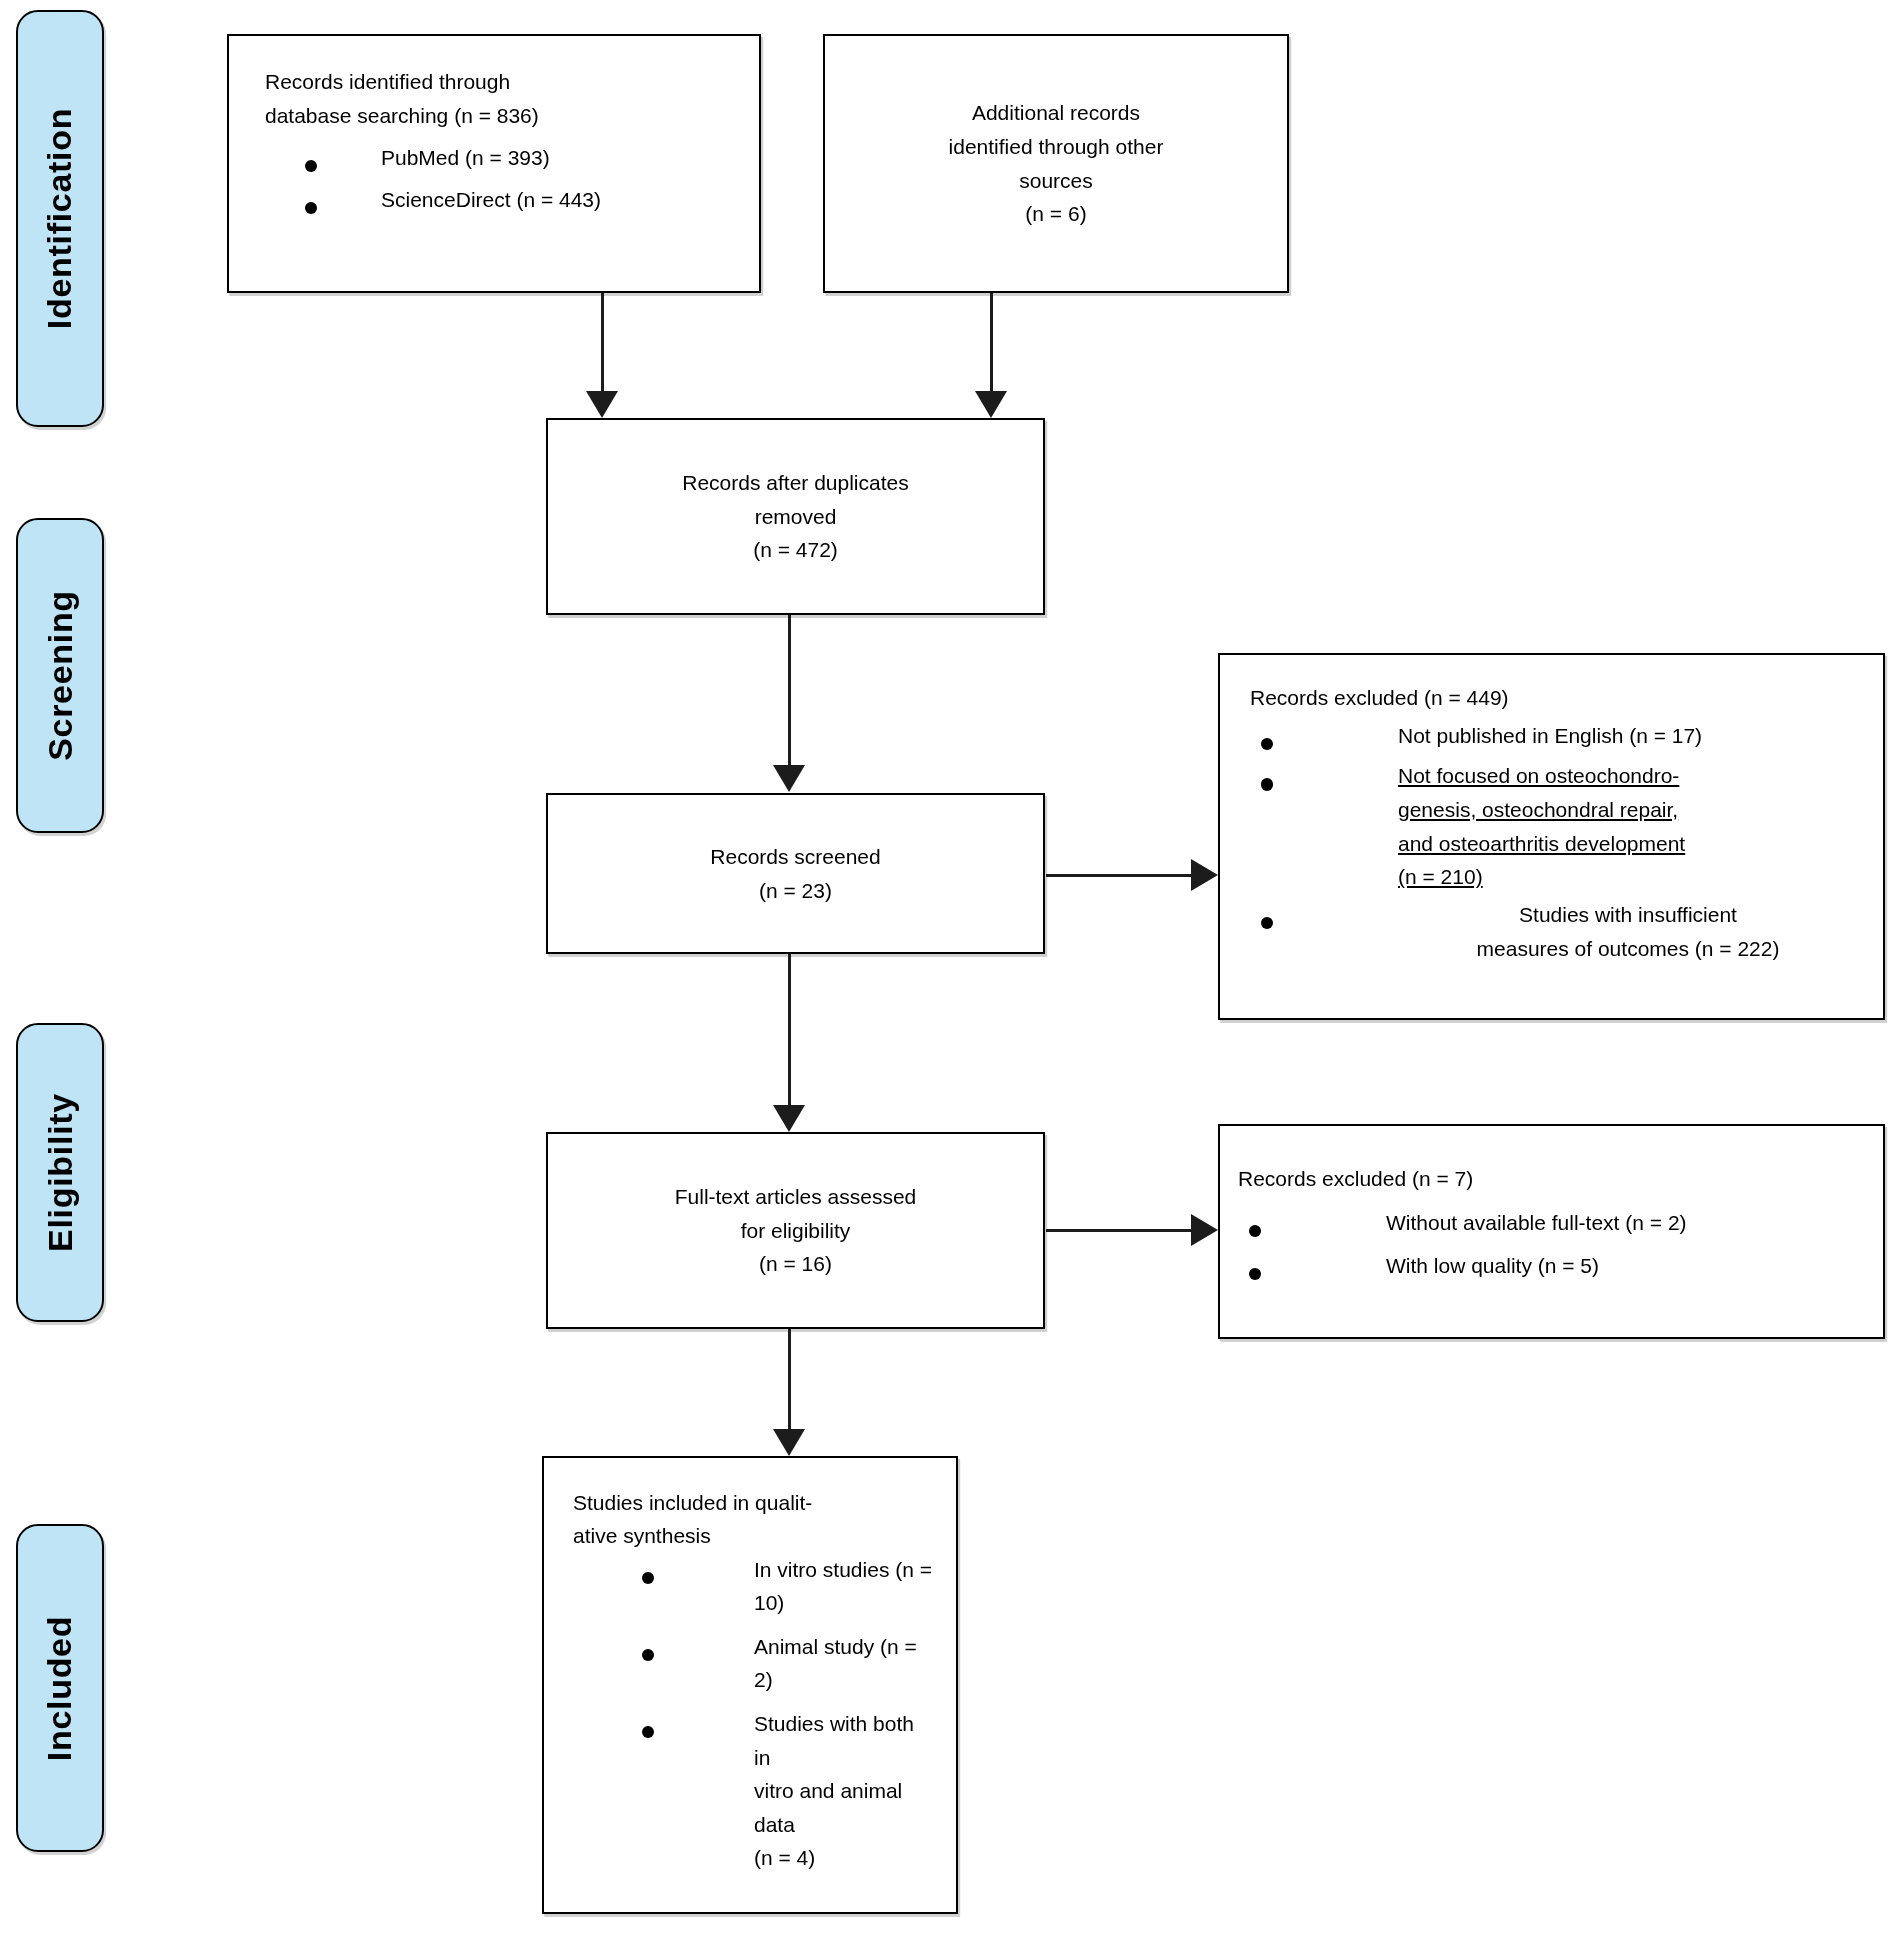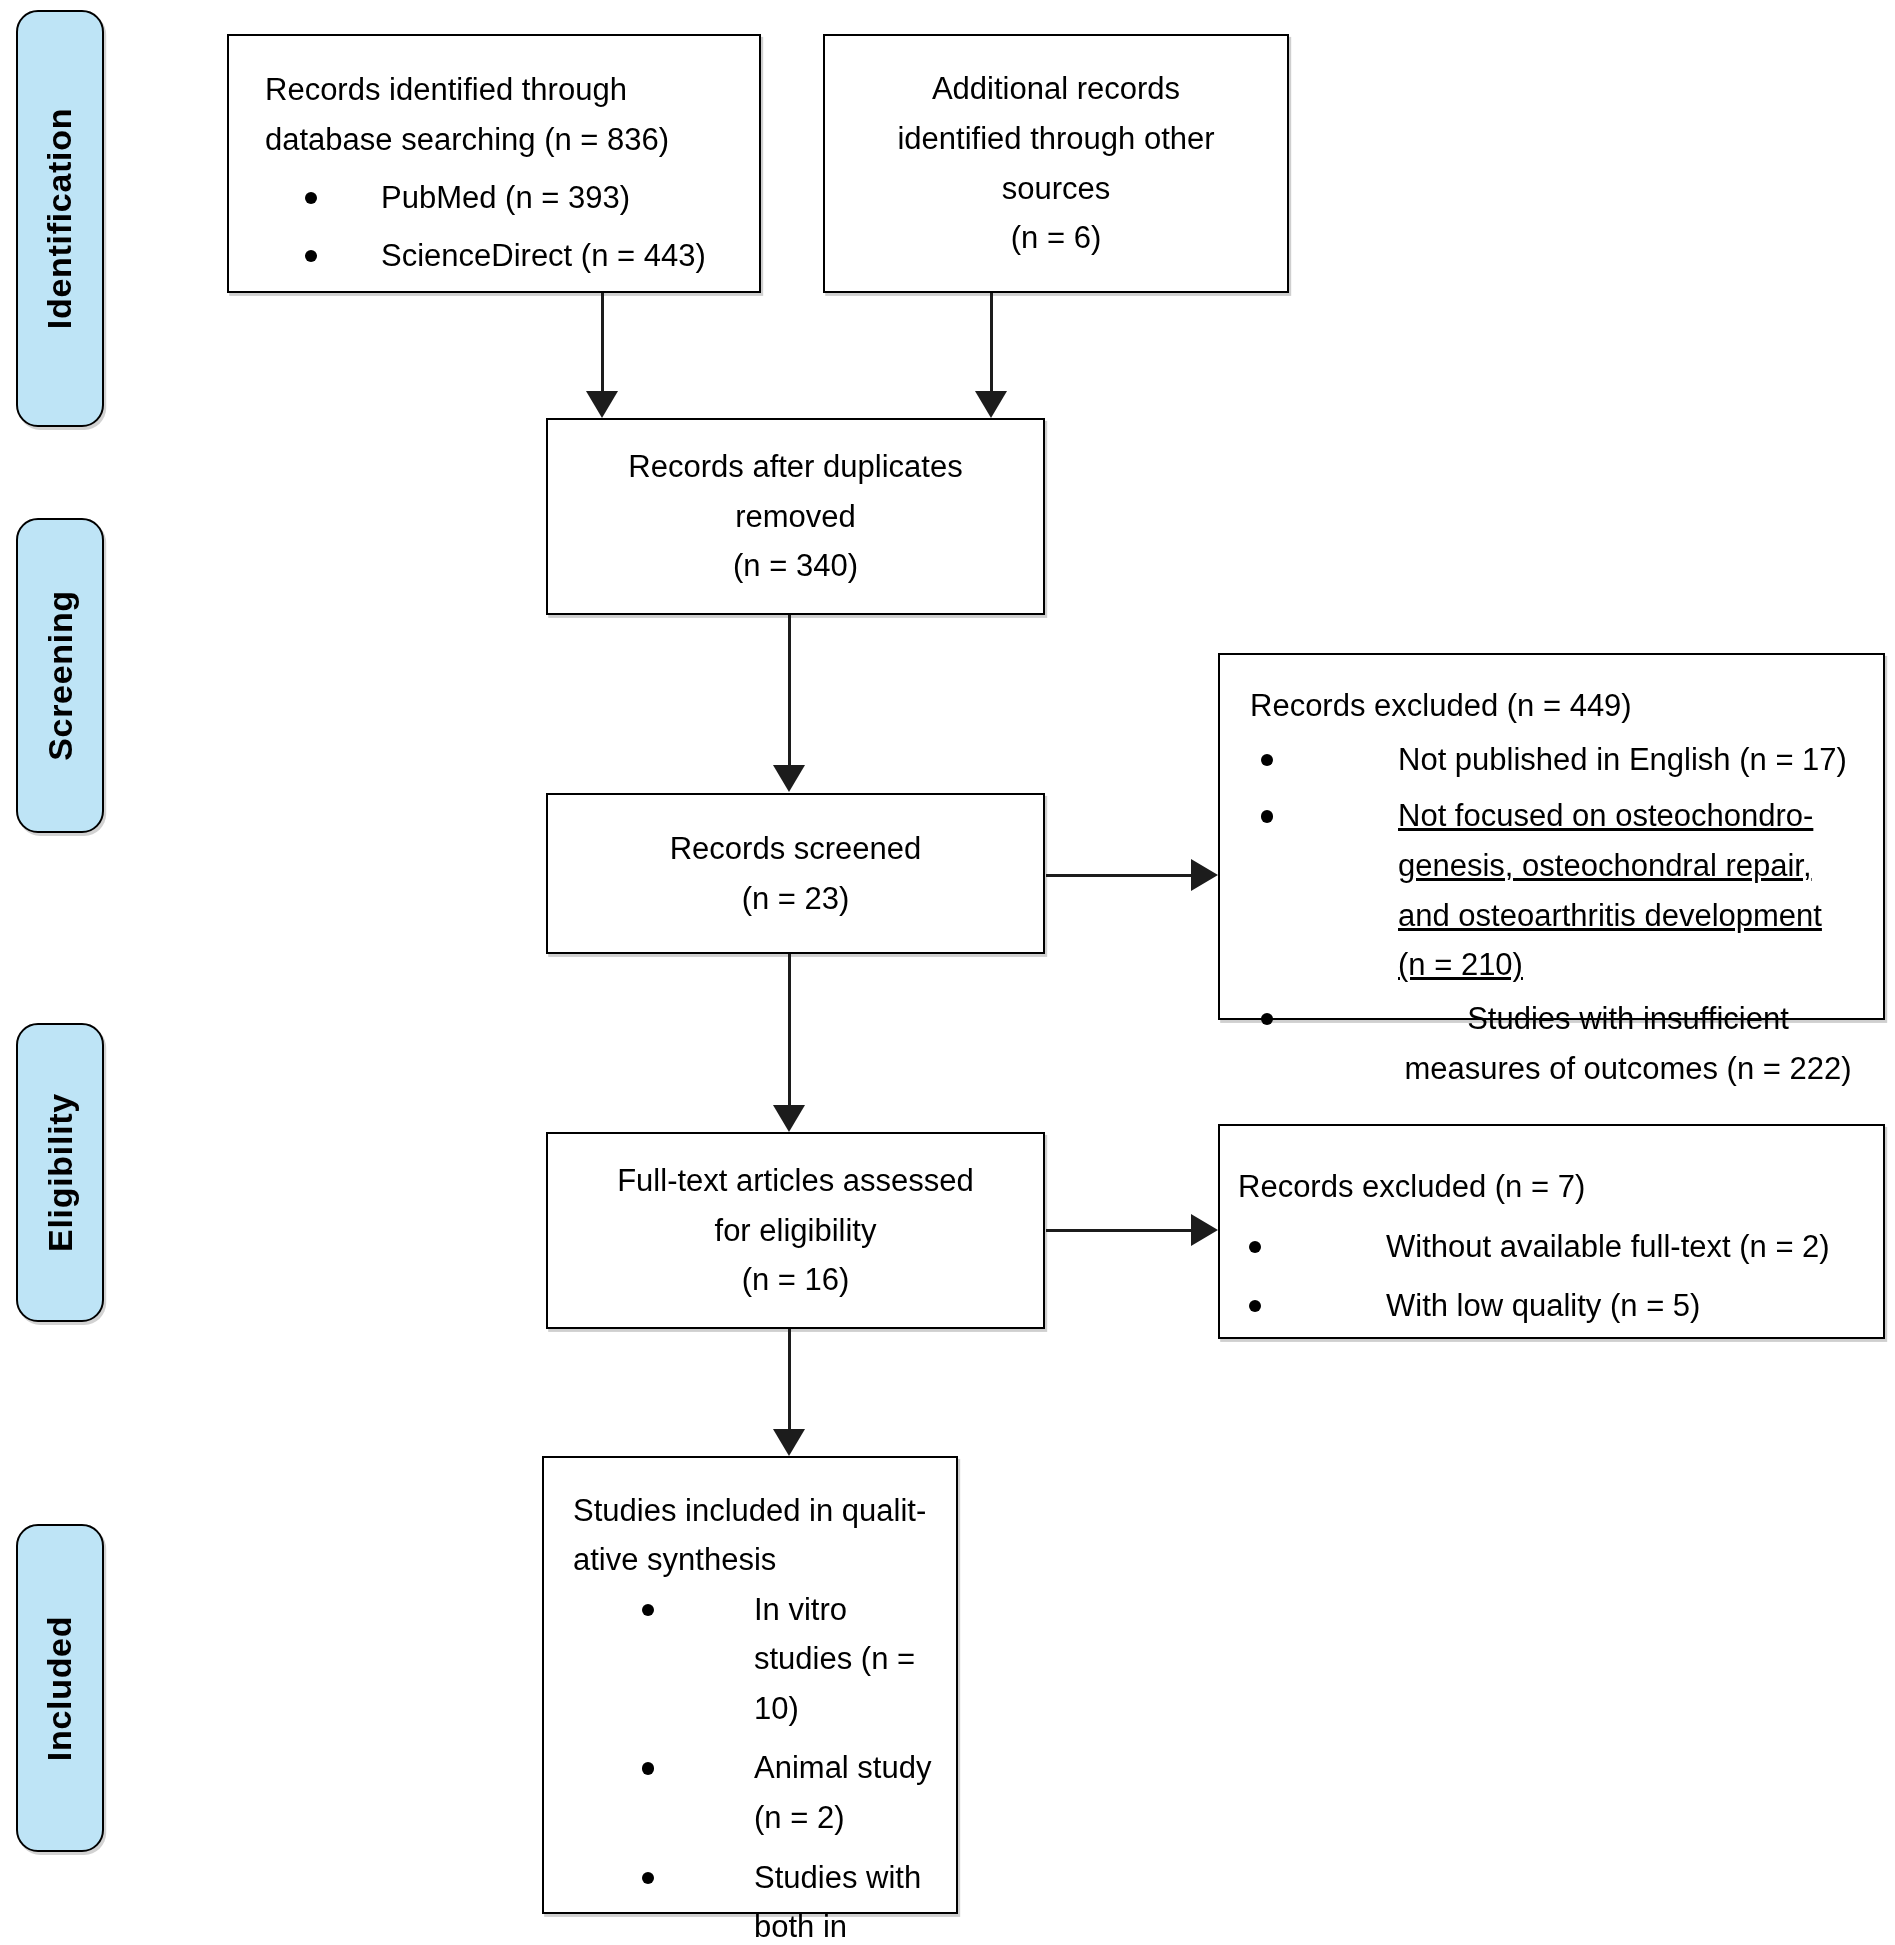--- a/index.html
+++ b/index.html
@@ -35,21 +35,21 @@
     font-size:34px;font-weight:700;
     letter-spacing:0.7px;
   }
   
   .box{
     position:absolute;
     background:var(--box-bg);
     border:2.9px solid var(--box-border);
     box-shadow:2.2px 2.9px 0 #cfcfcf;
     box-sizing:border-box;
-    font-size:31px;line-height:1.6;
+    font-size:21px;line-height:1.6;
   }
   .centered{
     display:flex;align-items:center;justify-content:center;
     text-align:center;
   }
   .ctext,.title,.btxt{white-space:pre-line;}
   .bullet{
     display:grid;
     grid-template-columns:var(--indent,116px) 1fr;
     align-items:start;
@@ -104,21 +104,21 @@
   <div class="box centered" style="left:823px;top:34px;width:466px;height:259px;">
     <div class="ctext">Additional records
 identified through other
 sources
 (n = 6)</div>
   </div>
 
   <div class="box centered" style="left:546px;top:418px;width:499px;height:197px;">
     <div class="ctext">Records after duplicates
 removed
-(n = 340)</div>
+(n = 472)</div>
   </div>
 
   <div class="box centered" style="left:546px;top:793px;width:499px;height:161px;">
     <div class="ctext">Records screened
 (n = 23)</div>
   </div>
 
   <div class="box" style="left:1218px;top:653px;width:667px;height:367px;padding:26px 25px 0 30px;--indent:148px;--dot-ml:11px;">
     <div class="title">Records excluded (n = 449)</div>
     <div class="bullet" style="margin-top:4.3px;">

